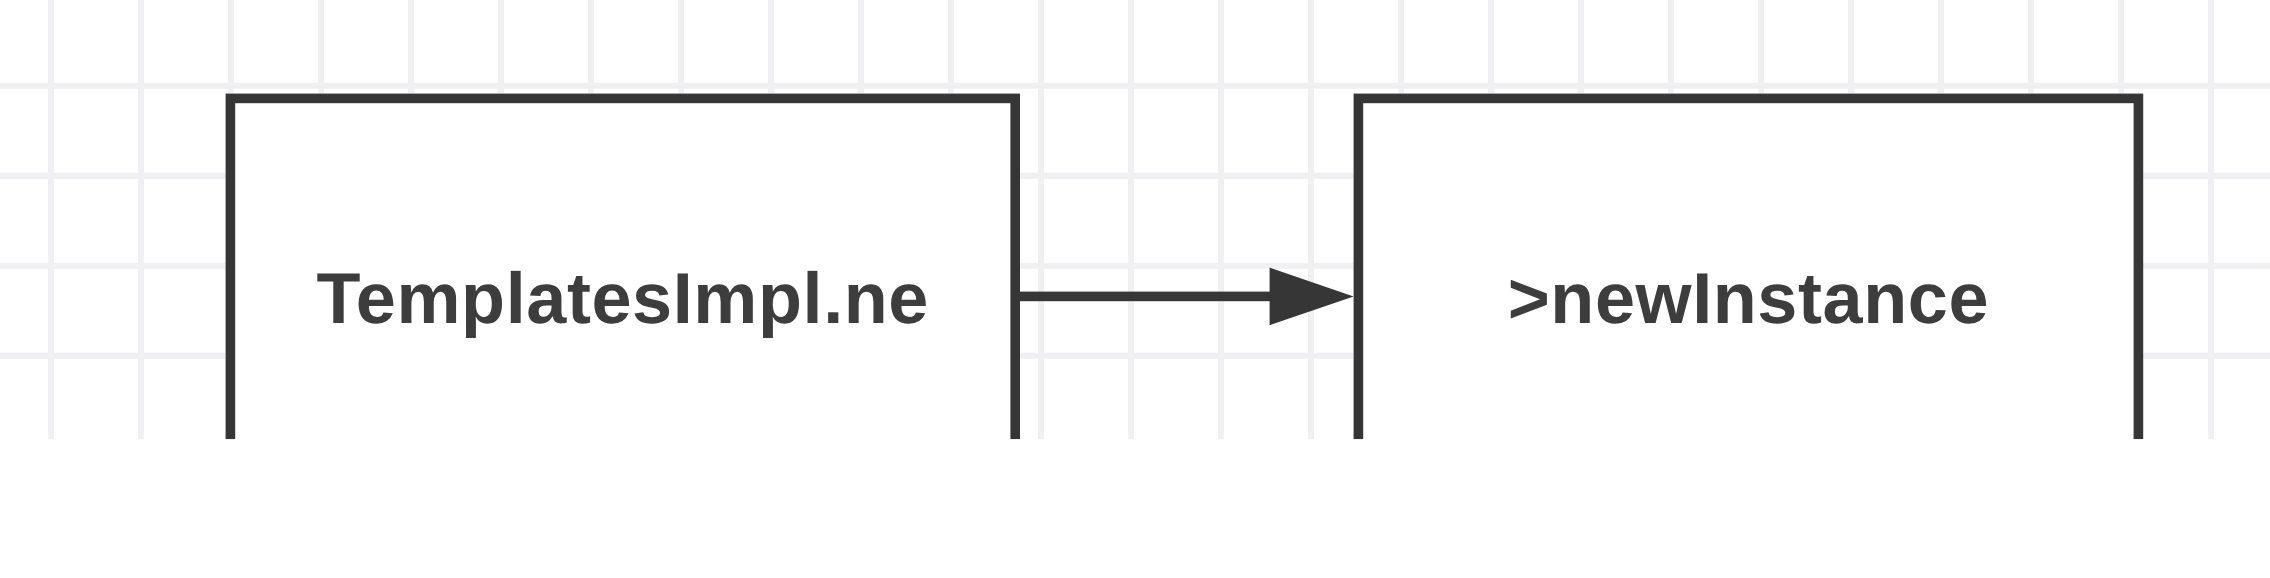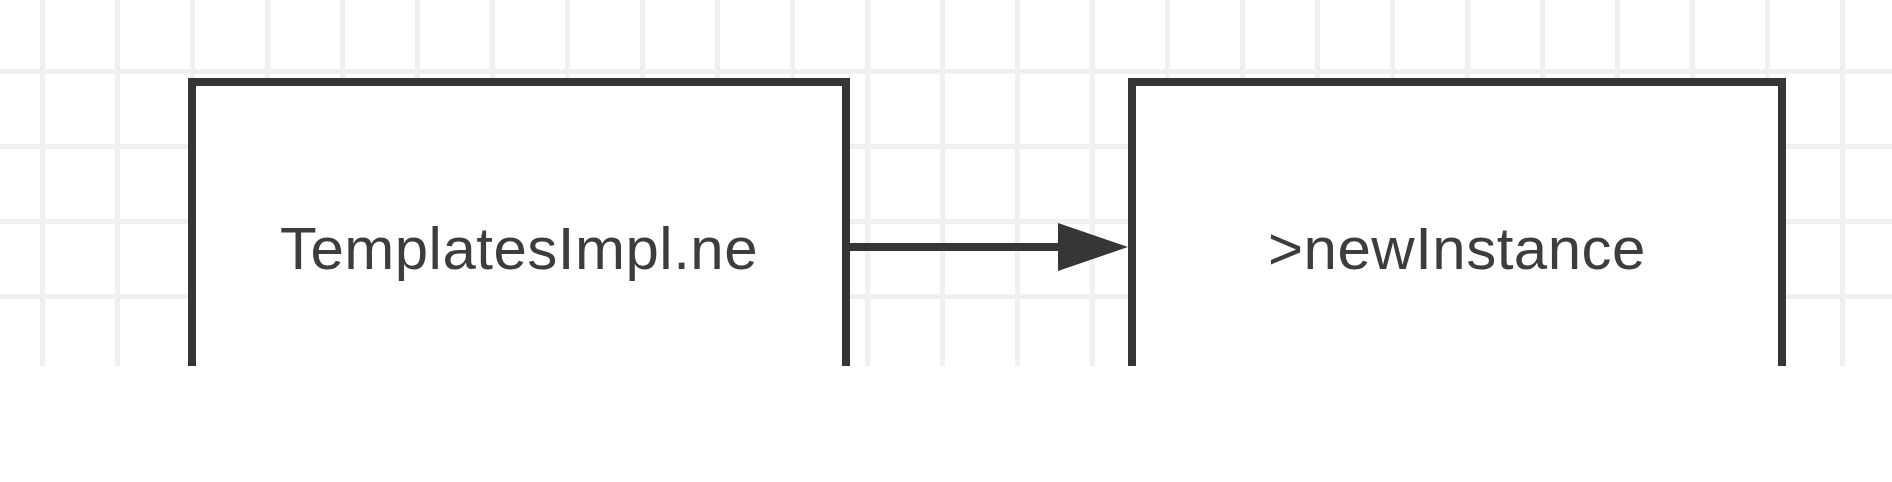--- a/index.html
+++ b/index.html
@@ -12,20 +12,21 @@
     width: 1892px;
     height: 366px;
     overflow: hidden;
     background-color: #ffffff;
     background-image:
       linear-gradient(to right, #f0f0f2 0, #f0f0f2 5px, transparent 5px),
       linear-gradient(to bottom, #f0f0f2 0, #f0f0f2 5px, transparent 5px);
     background-size: 75px 75px;
     background-position: 40px 69px;
     font-family: "Liberation Sans", sans-serif;
+    font-weight: bold;
   }
 
   
   .node {
     position: absolute;
     top: 78px;
     height: 342px;
     box-sizing: border-box;
     background: #ffffff;
     border: 8px solid #363636;

